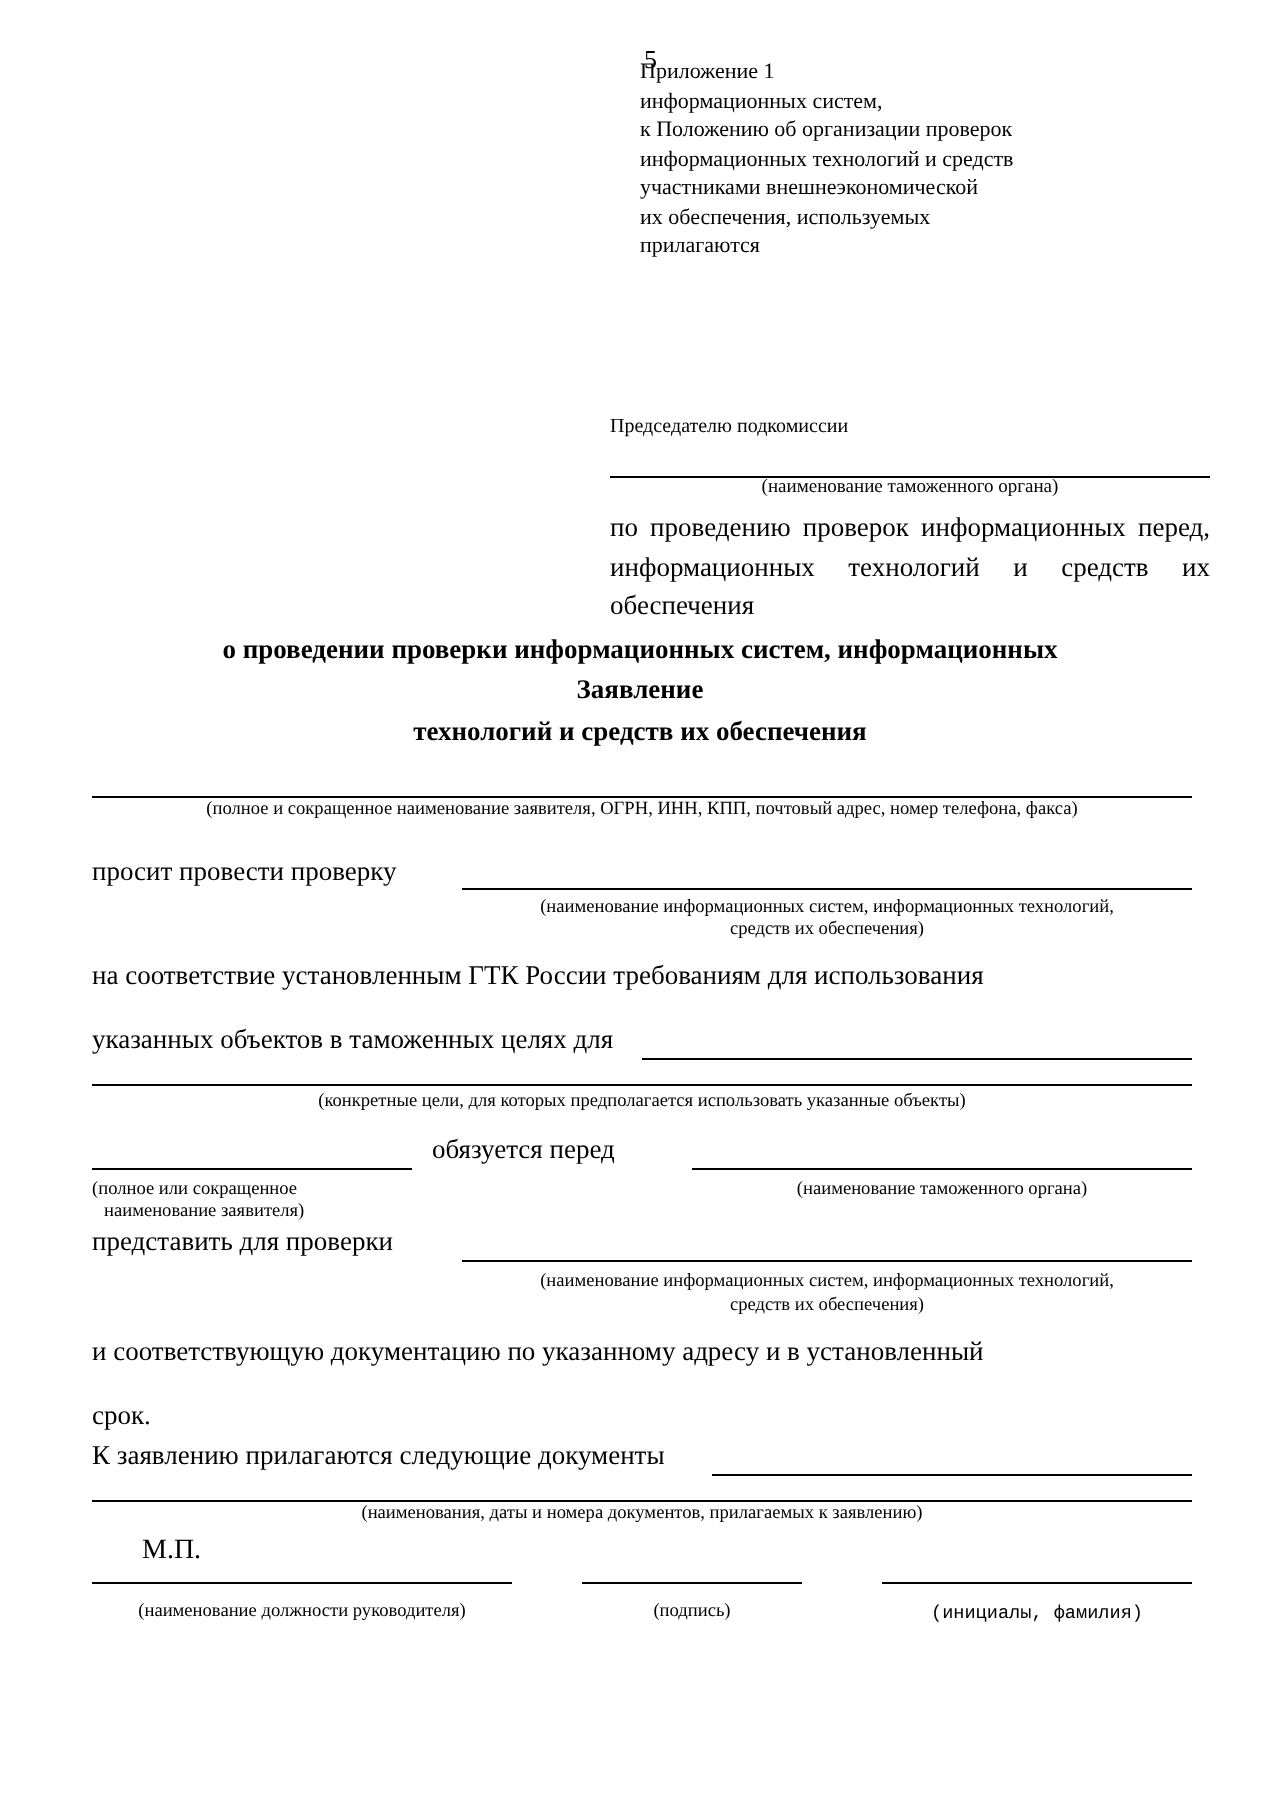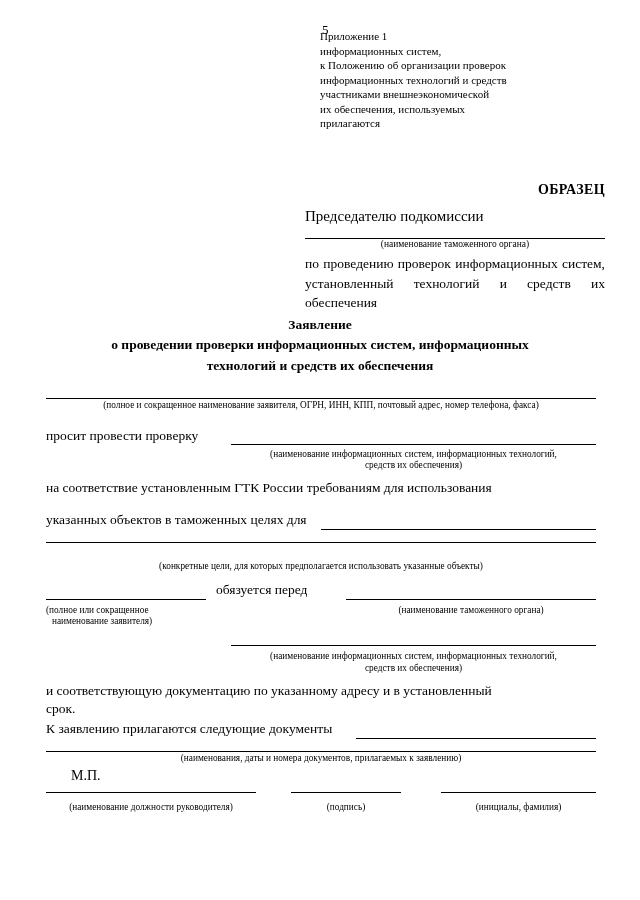--- a/index.html
+++ b/index.html
@@ -49,21 +49,21 @@
     text-align: right;
     font-size: 14px;
     font-weight: bold;
     letter-spacing: 0.4px;
   }
 
   .addressee {
     position: absolute;
     top: 208px;
     left: 305px;
-    font-size: 15px;
+    font-size: 10px;
   }
 
   .org-line {
     position: absolute;
     top: 237px;
     left: 305px;
     width: 300px;
     border-bottom: 1px solid #000;
     height: 1px;
   }
@@ -146,32 +146,31 @@
   <div class="appendix">
     <div>Приложение 1</div>
     <div>информационных систем,</div>
     <div>к Положению об организации проверок</div>
     <div>информационных технологий и средств</div>
     <div>участниками внешнеэкономической</div>
     <div>их обеспечения, используемых</div>
     <div>прилагаются</div>
   </div>
 
-  <div class="sample-label">ОБРАЗЕЦ</div>
 
   <div class="addressee">Председателю подкомиссии</div>
   <div class="org-line"></div>
   <div class="org-caption">(наименование таможенного органа)</div>
   <div class="addressee-body">
-    <span class="just">по проведению проверок информационных систем, установленный технологий и средств их обеспечения</span>
+    <span class="just">по проведению проверок информационных перед, информационных технологий и средств их обеспечения</span>
   </div>
 
   <div class="title-block">
+    <div>о проведении проверки информационных систем, информационных</div>
     <div>Заявление</div>
-    <div>о проведении проверки информационных систем, информационных</div>
     <div>технологий и средств их обеспечения</div>
   </div>
 
   <div class="body-area">
 
     <div class="rule" style="width: 550px; margin-top: 0;"></div>
     <div class="cap" style="width: 550px; margin-top: 1px;">(полное и сокращенное наименование заявителя, ОГРН, ИНН, КПП, почтовый адрес, номер телефона, факса)</div>
 
     <div style="position: relative; height: 20px; margin-top: 16px;">
       <span class="txt" style="position:absolute; left: 0; top: 0;">просит провести проверку</span>
@@ -179,57 +178,58 @@
     </div>
     <div class="cap" style="width: 365px; margin-left: 185px; margin-top: 1px;">(наименование информационных систем, информационных технологий,</div>
     <div class="cap" style="width: 365px; margin-left: 185px;">средств их обеспечения)</div>
 
     <div class="txt" style="margin-top: 8px;">на соответствие установленным ГТК России требованиям для использования</div>
     <div style="position: relative; height: 22px; margin-top: 16px;">
       <span class="txt" style="position:absolute; left:0; top:0;">указанных объектов в таможенных целях для</span>
       <div class="rule" style="position:absolute; left: 275px; top: 17px; width: 275px;"></div>
     </div>
     <div class="rule" style="width: 550px; margin-top: 8px;"></div>
-    <div class="cap" style="width: 550px; margin-top: 18px;">(конкретные цели, для которых предполагается использовать указанные объекты)</div>
+    <div class="cap" style="width: 550px; margin-top: 3px;">(конкретные цели, для которых предполагается использовать указанные объекты)</div>
 
     <div style="position: relative; height: 22px; margin-top: 10px;">
       <div class="rule" style="position:absolute; left: 0; top: 17px; width: 160px;"></div>
       <span class="txt" style="position:absolute; left: 170px; top: 0;">обязуется перед</span>
       <div class="rule" style="position:absolute; left: 300px; top: 17px; width: 250px;"></div>
     </div>
     <div style="position: relative; height: 24px;">
       <div class="cap2" style="position:absolute; left: 0; top: 1px;">(полное или сокращенное</div>
       <div class="cap2" style="position:absolute; left: 6px; top: 12px;">наименование заявителя)</div>
       <div class="cap" style="position:absolute; left: 300px; top: 1px; width: 250px;">(наименование таможенного органа)</div>
     </div>
 
     <div style="position: relative; height: 22px; margin-top: 0px;">
+      <span class="txt" style="position:absolute; left: 0; top: 0;">представить для проверки</span>
       <div class="rule" style="position:absolute; left: 185px; top: 17px; width: 365px;"></div>
     </div>
     <div class="cap" style="width: 365px; margin-left: 185px; margin-top: 1px;">(наименование информационных систем, информационных технологий,</div>
     <div class="cap" style="width: 365px; margin-left: 185px;">средств их обеспечения)</div>
 
     <div class="txt" style="margin-top: 8px;">и соответствующую документацию по указанному адресу и в установленный</div>
-    <div class="txt" style="margin-top: 2px;">срок.</div>
+    <div class="txt" style="margin-top: 16px;">срок.</div>
 
     <div style="position: relative; height: 22px; margin-top: 4px;">
       <span class="txt" style="position:absolute; left: 0; top: 0;">К заявлению прилагаются следующие документы</span>
       <div class="rule" style="position:absolute; left: 310px; top: 17px; width: 240px;"></div>
     </div>
     <div class="rule" style="width: 550px; margin-top: 8px;"></div>
     <div class="cap" style="width: 550px; margin-top: 1px;">(наименования, даты и номера документов, прилагаемых к заявлению)</div>
 
     <div style="position: relative; height: 22px; margin-top: 16px;">
       <div class="rule" style="position:absolute; left: 0; top: 12px; width: 210px;"></div>
       <div class="rule" style="position:absolute; left: 245px; top: 12px; width: 110px;"></div>
       <div class="rule" style="position:absolute; left: 395px; top: 12px; width: 155px;"></div>
     </div>
     <div style="position: relative; height: 18px;">
       <div class="cap" style="position:absolute; left: 0; top: 0; width: 210px;">(наименование должности руководителя)</div>
       <div class="cap" style="position:absolute; left: 245px; top: 0; width: 110px;">(подпись)</div>
-      <div class="cap" style="position:absolute; left: 395px; top: 0; width: 155px;">(инициалы, фамилия)</div>
+      <div class="cap" style="position:absolute; left: 395px; top: 0; width: 155px; font-family: Liberation Mono, monospace;">(инициалы, фамилия)</div>
     </div>
 
   </div>
 
   <div class="mp">М.П.</div>
 
 </div>
 
 </body></html>

